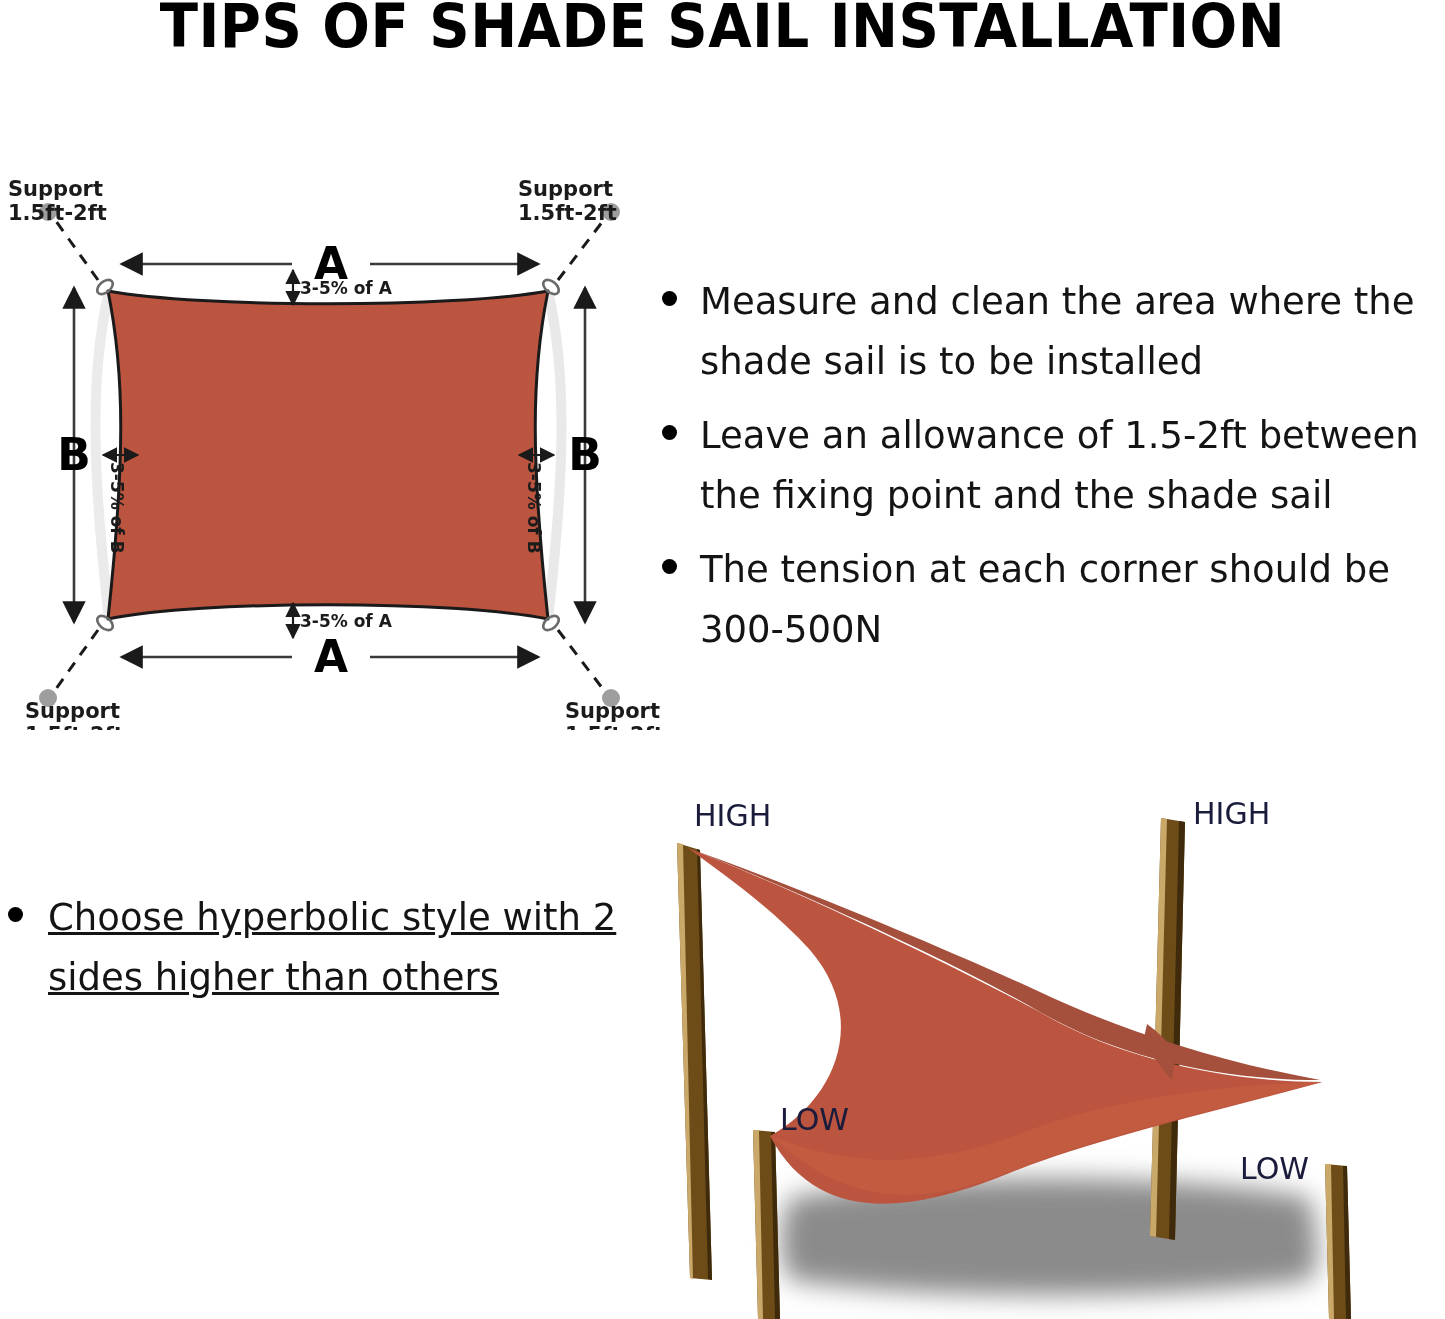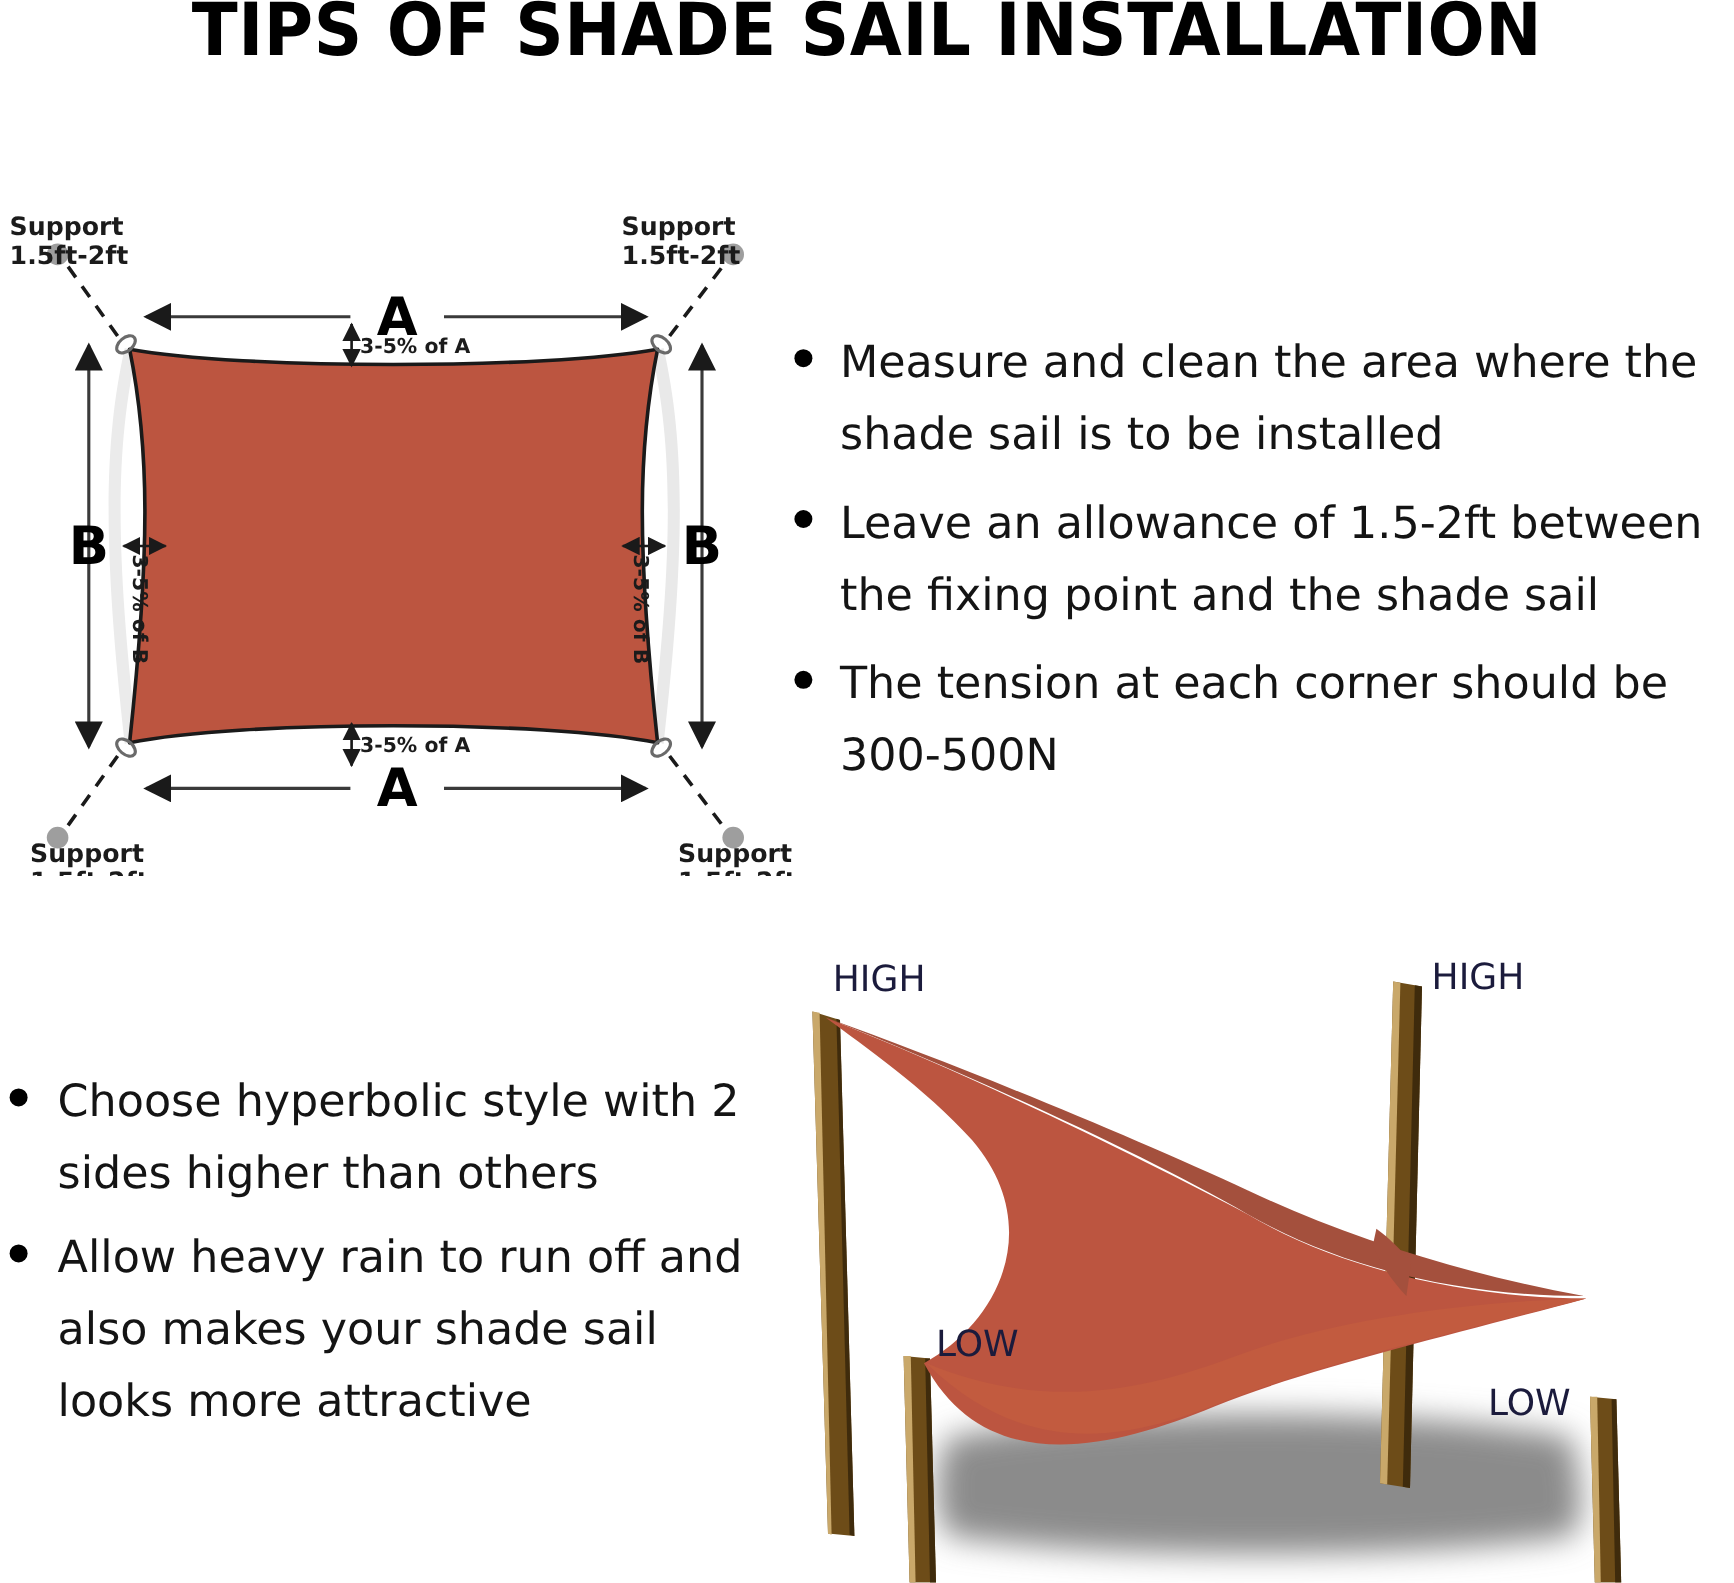--- a/index.html
+++ b/index.html
@@ -97,21 +97,21 @@
     top: 272px;
     width: 800px;
   }
   #tips-right .bullet-text { font-size: 37px; }
 
   #tips-left {
     left: 0px;
     top: 888px;
     width: 625px;
   }
-  #tips-left .bullet-text { font-size: 37px; }
+  #tips-left .bullet-text { font-size: 37px; text-decoration: underline; }
   #tips-left li { padding-left: 48px; margin-bottom: 10px; }
   #tips-left li::before { left: 8px; }
 
   
   #hyper-diagram {
     position: absolute;
     left: 620px;
     top: 780px;
     width: 785px;
     height: 539px;
@@ -242,23 +242,20 @@
   </li>
   <li>
     <span class="bullet-text">The tension at each corner should be 300-500N</span>
   </li>
 </ul>
 
 <ul class="bullet-list" id="tips-left">
   <li>
     <span class="bullet-text">Choose hyperbolic style with 2 sides higher than others</span>
   </li>
-  <li>
-    <span class="bullet-text">Allow heavy rain to run off and also makes your shade sail looks more attractive</span>
-  </li>
 </ul>
 
 <div id="hyper-diagram">
   <svg width="785" height="539" viewBox="0 0 785 539" xmlns="http://www.w3.org/2000/svg">
     <defs>
       <filter id="shadowBlur" x="-25%" y="-60%" width="150%" height="230%">
         <feGaussianBlur stdDeviation="13"></feGaussianBlur>
       </filter>
     </defs>
 

